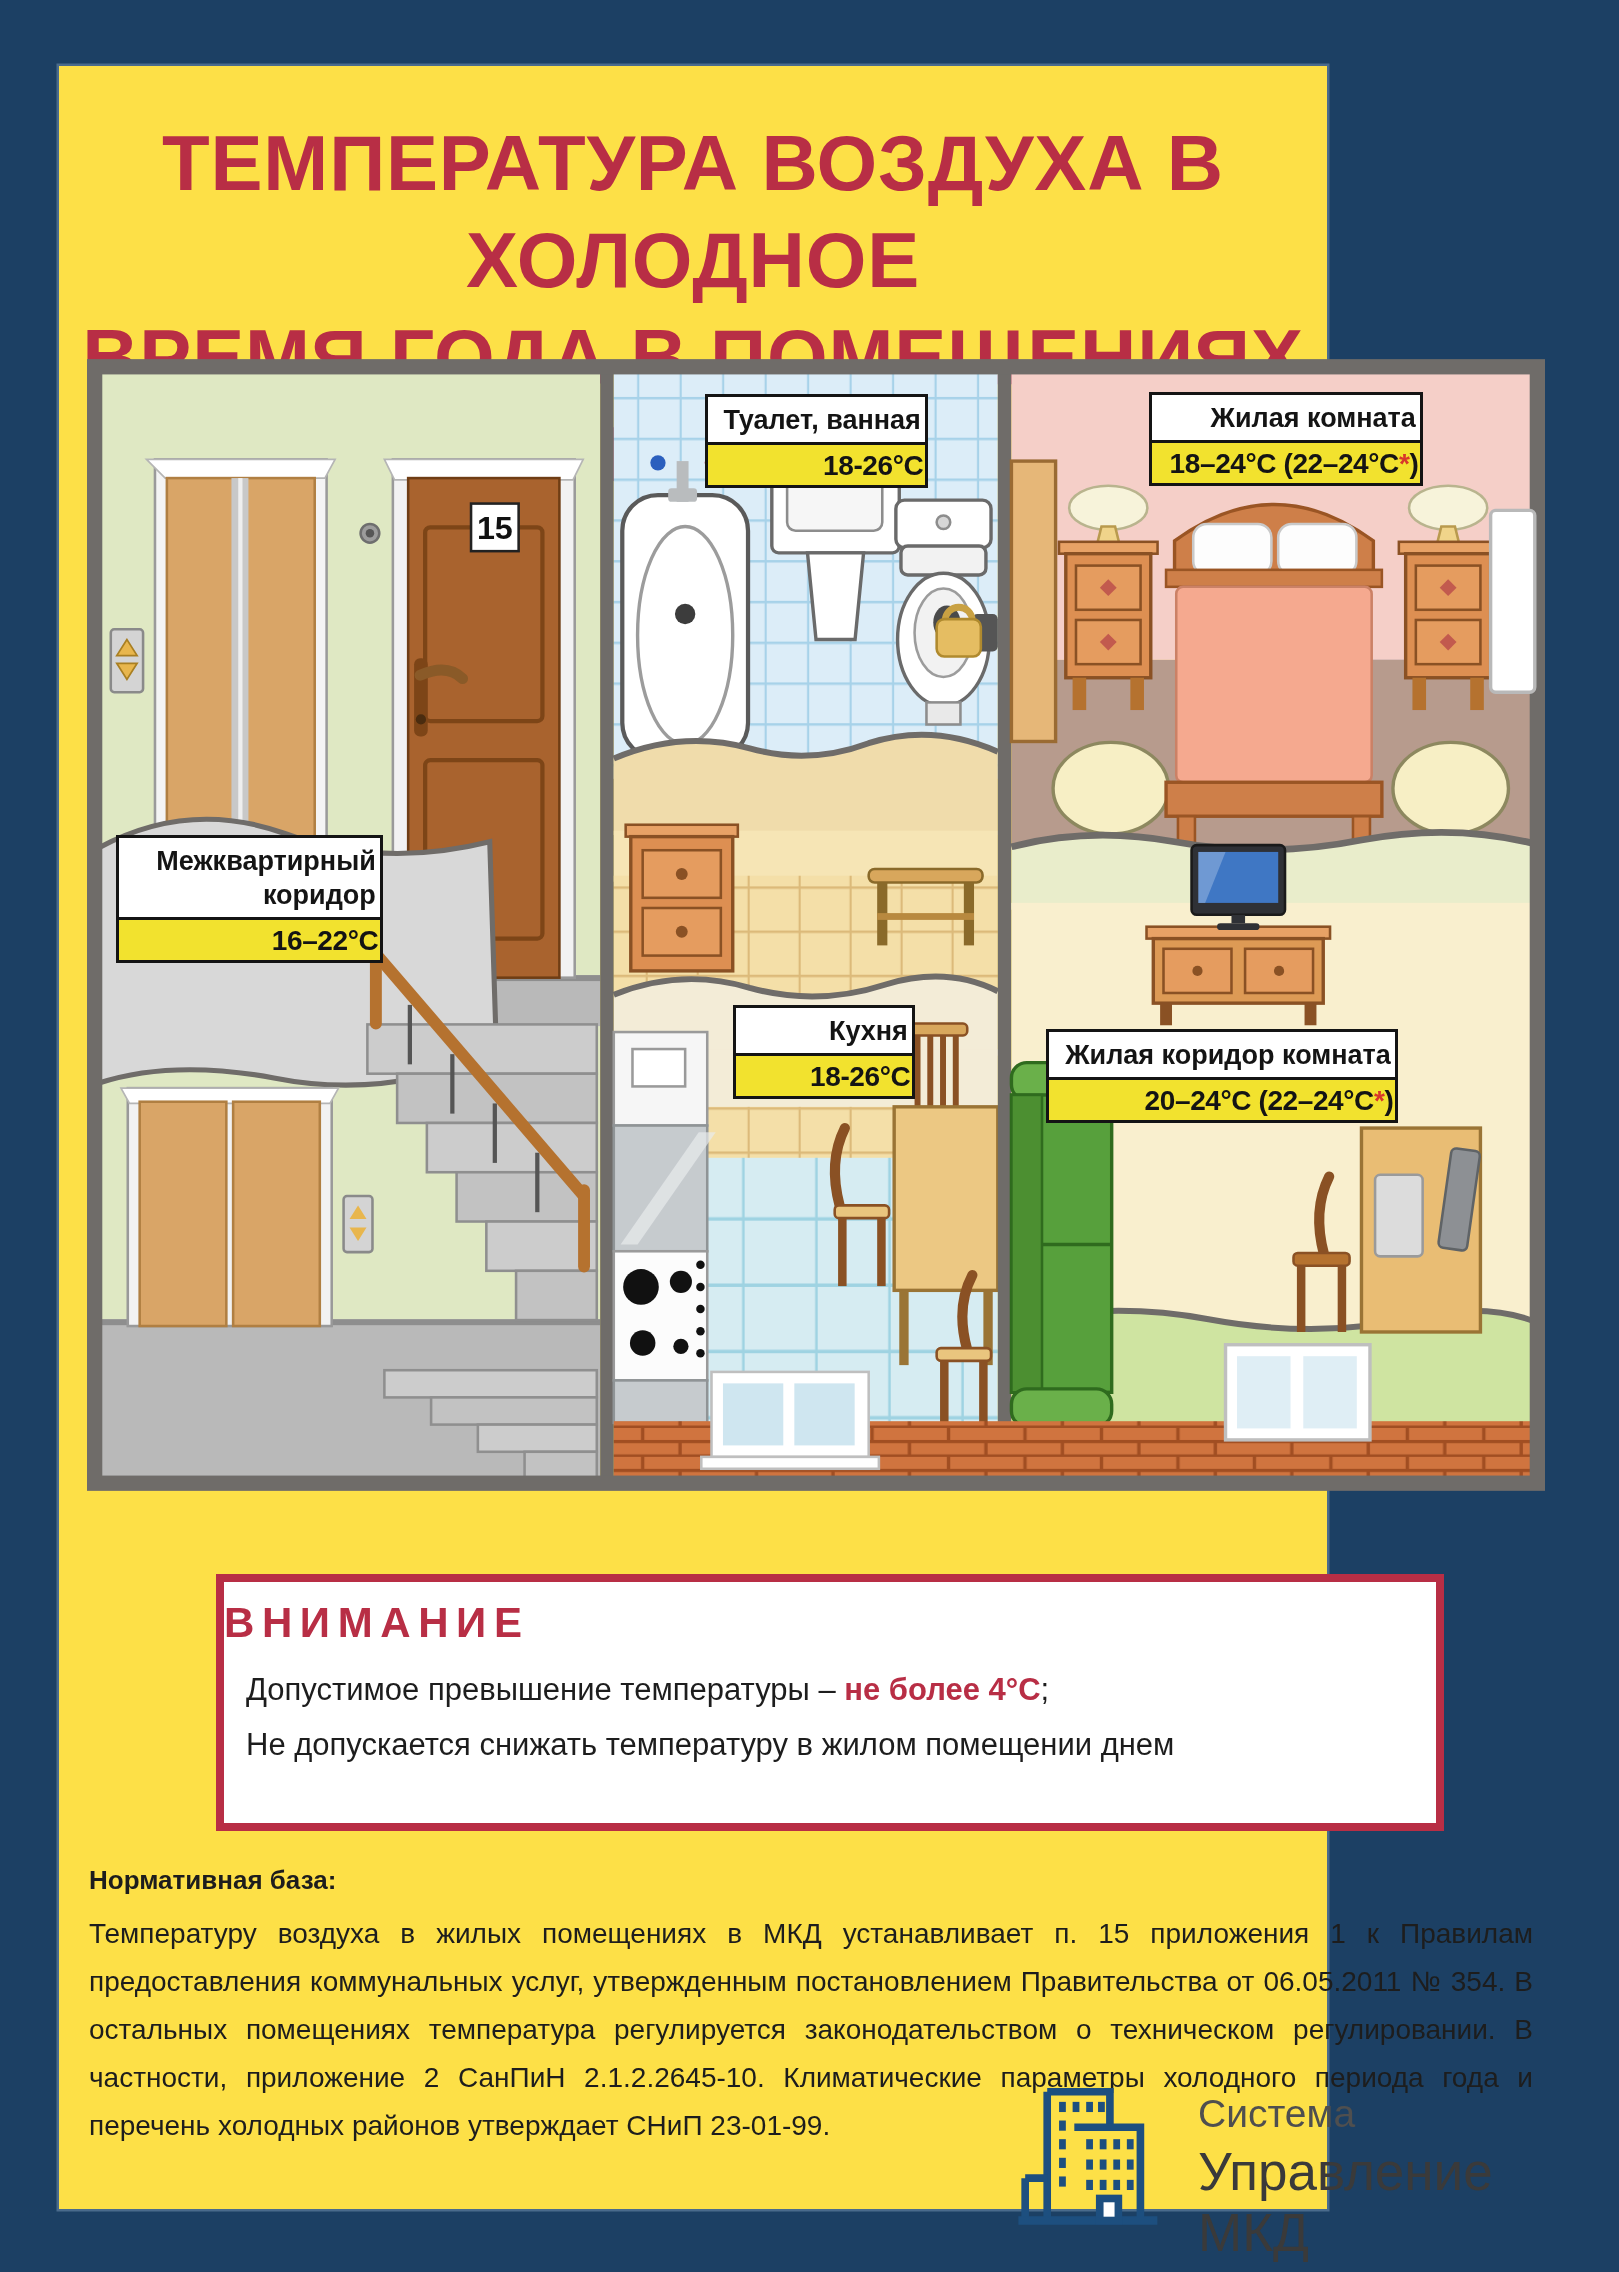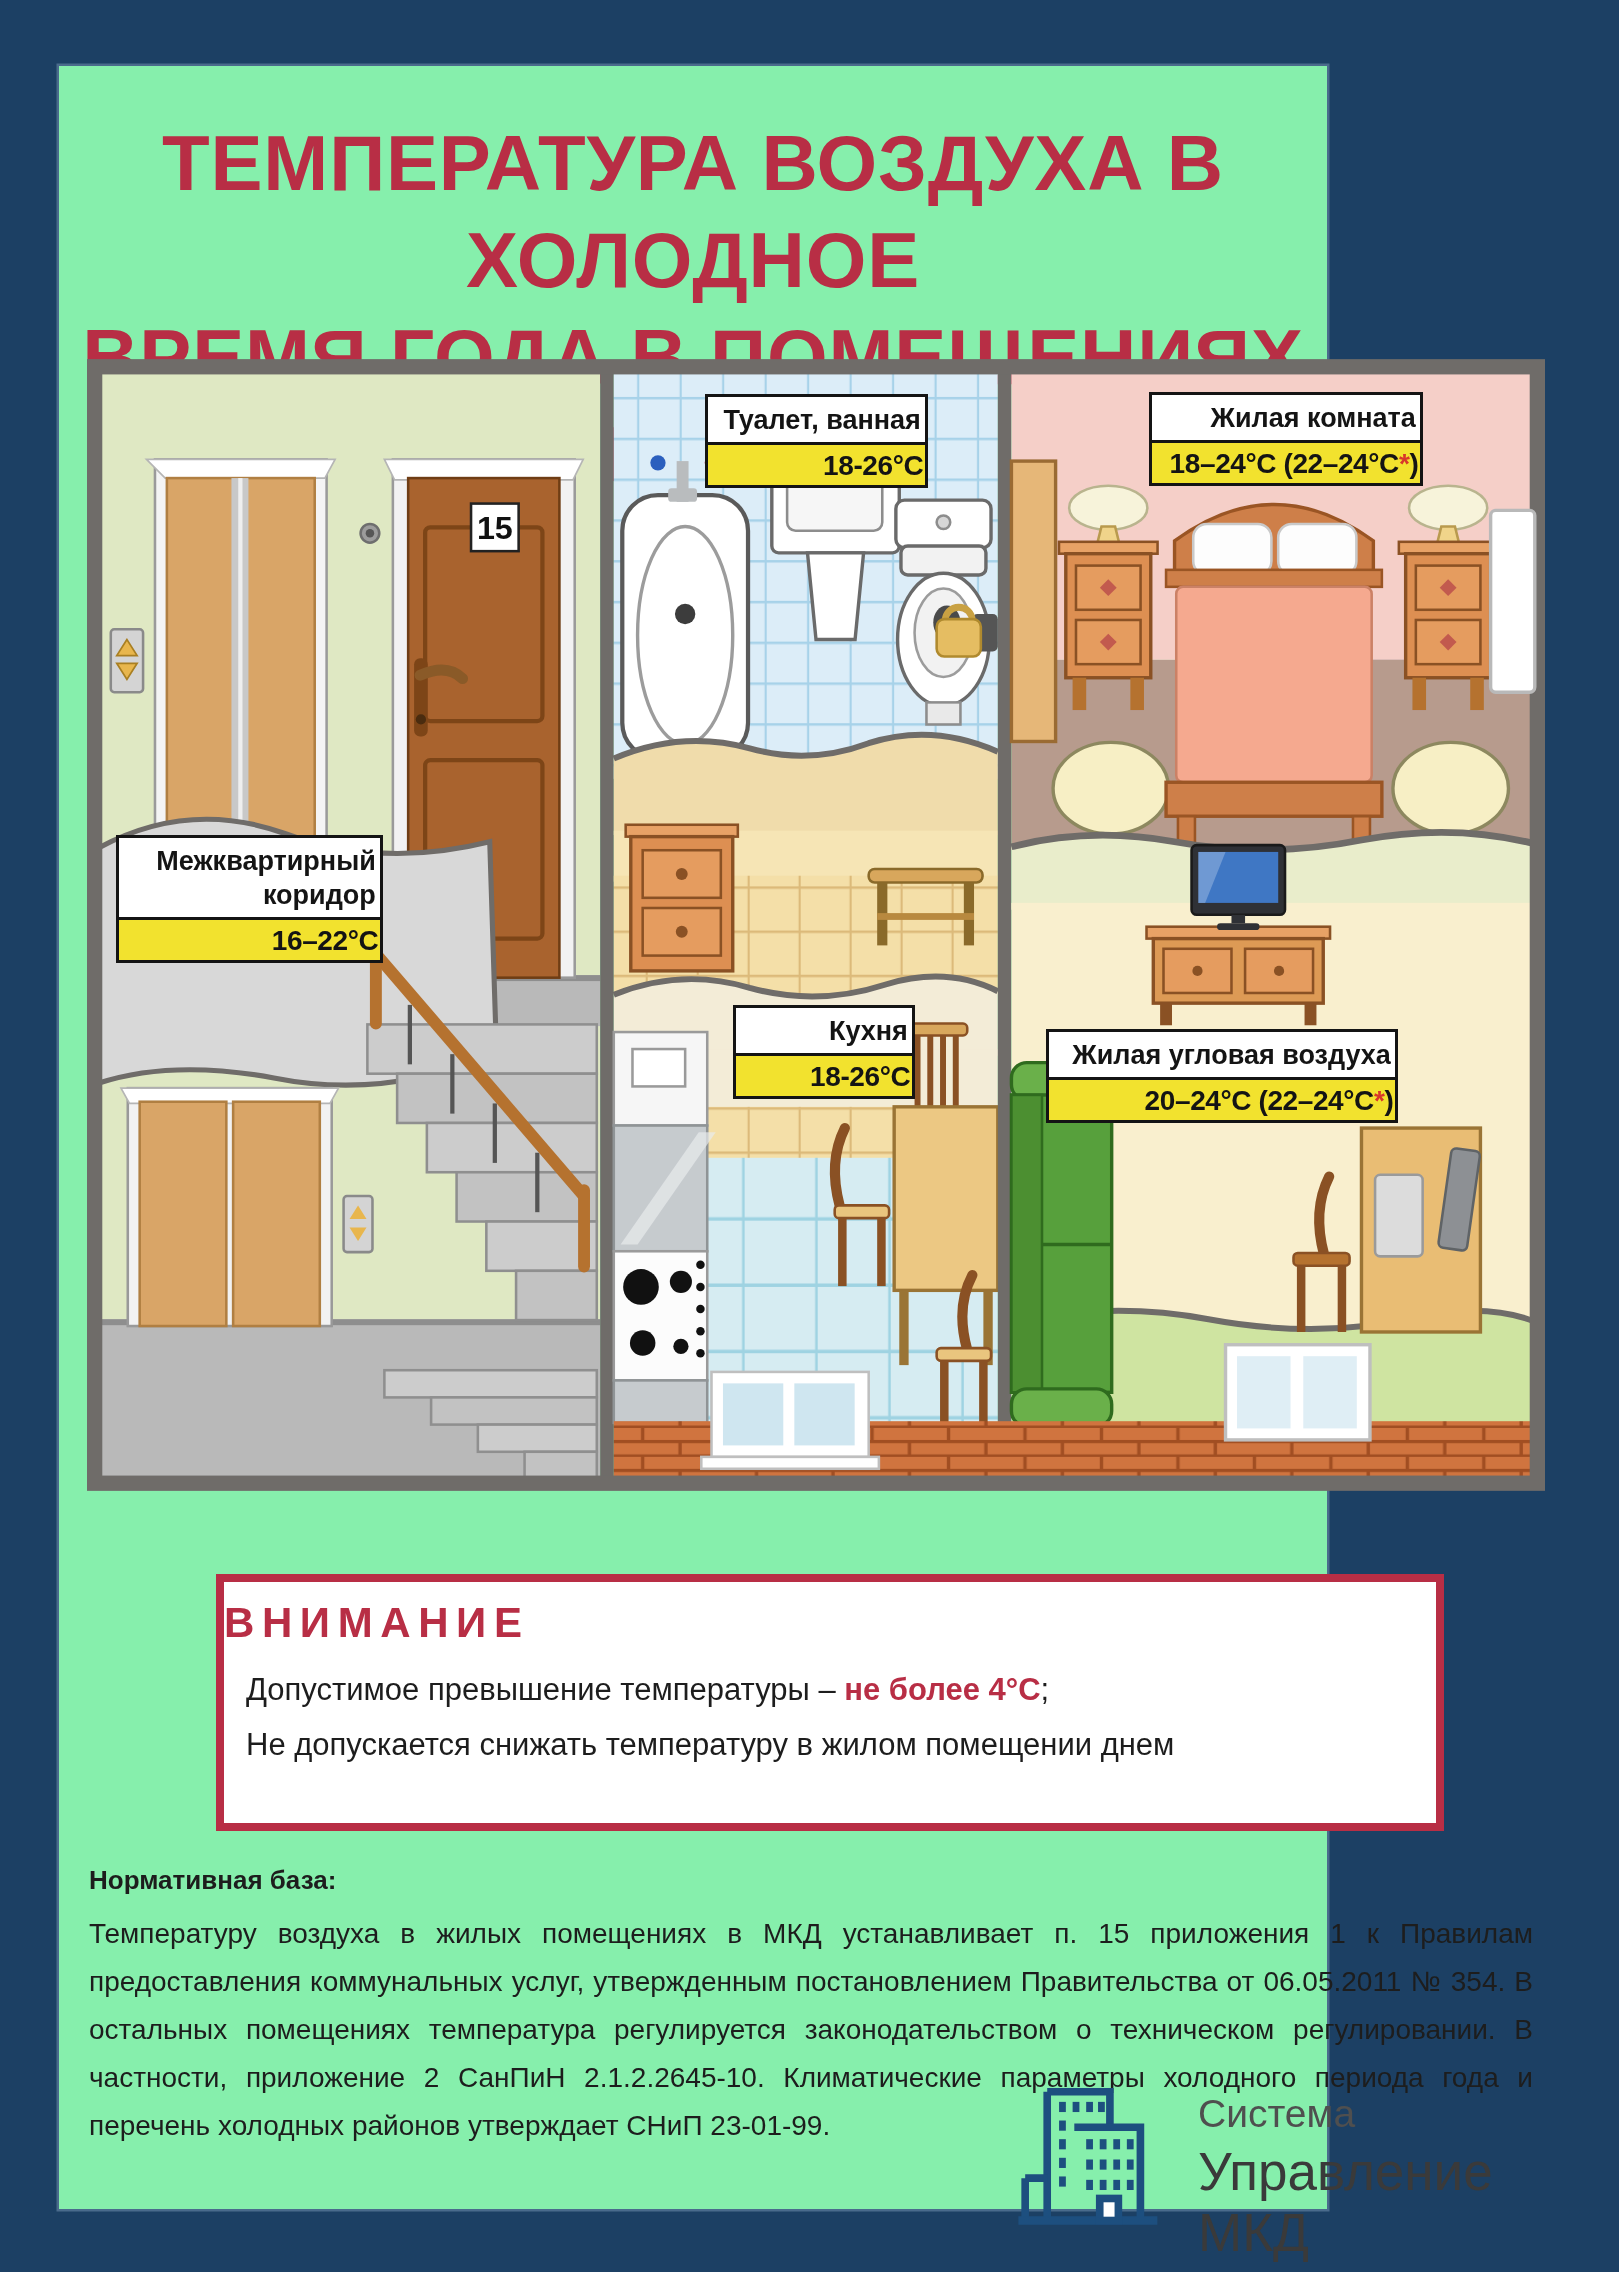--- a/index.html
+++ b/index.html
@@ -5,21 +5,21 @@
   * { margin:0; padding:0; box-sizing:border-box; }
   html,body { width:1619px; height:2273px; }
   body {
     position:relative;
     background:#1c4064;
     font-family:"Liberation Sans", sans-serif;
     overflow:hidden;
   }
   .canvas {
     position:absolute; left:59px; top:66px; width:1268px; height:2143px;
-    background:#86efac;
+    background:#fde047;
     box-shadow:0 0 0 2.5px rgba(160,190,215,.35);
   }
   
   .title {
     position:absolute; left:0; right:0; top:49px;
     text-align:center; color:#b82e45; font-weight:bold;
     font-size:78px; line-height:97px; letter-spacing:0.8px;
   }
   
   .building { position:absolute; left:28px; top:293px; width:1458px; height:1132px; }
@@ -427,21 +427,21 @@
     <div class="room-name">Межквартирный коридор</div>
     <div class="room-temp"><span>16–22°C</span><span class="star"></span><span></span></div>
   </div>
 
   <div class="room-label lbl-kitchen">
     <div class="room-name">Кухня</div>
     <div class="room-temp"><span>18-26°C</span><span class="star"></span><span></span></div>
   </div>
 
   <div class="room-label lbl-corner">
-    <div class="room-name">Жилая угловая воздуха</div>
+    <div class="room-name">Жилая коридор комната</div>
     <div class="room-temp"><span>20–24°C (22–24°C</span><span class="star">*</span><span>)</span></div>
   </div>
 
 
   <div class="attention">
     <div class="attention-title">ВНИМАНИЕ</div>
     <div class="att-lines">
       <div class="att-line"><span>Допустимое превышение температуры – </span><span class="att-bold">не более 4°C</span><span>;</span></div>
       <div class="att-line"><span>Не допускается снижать температуру в жилом помещении днем</span><span class="att-bold"></span><span></span></div>
     </div>

